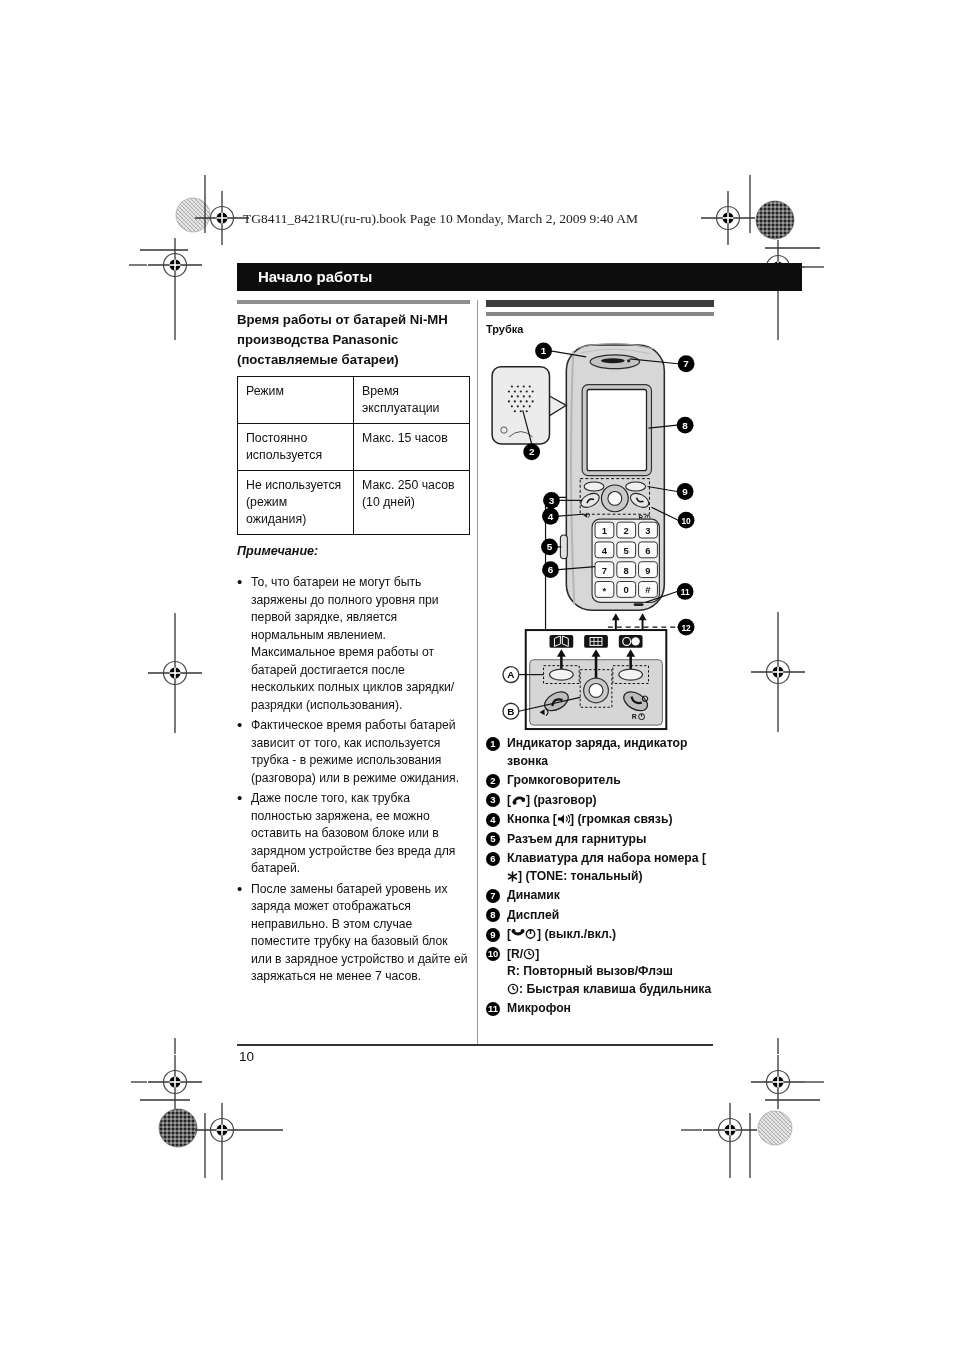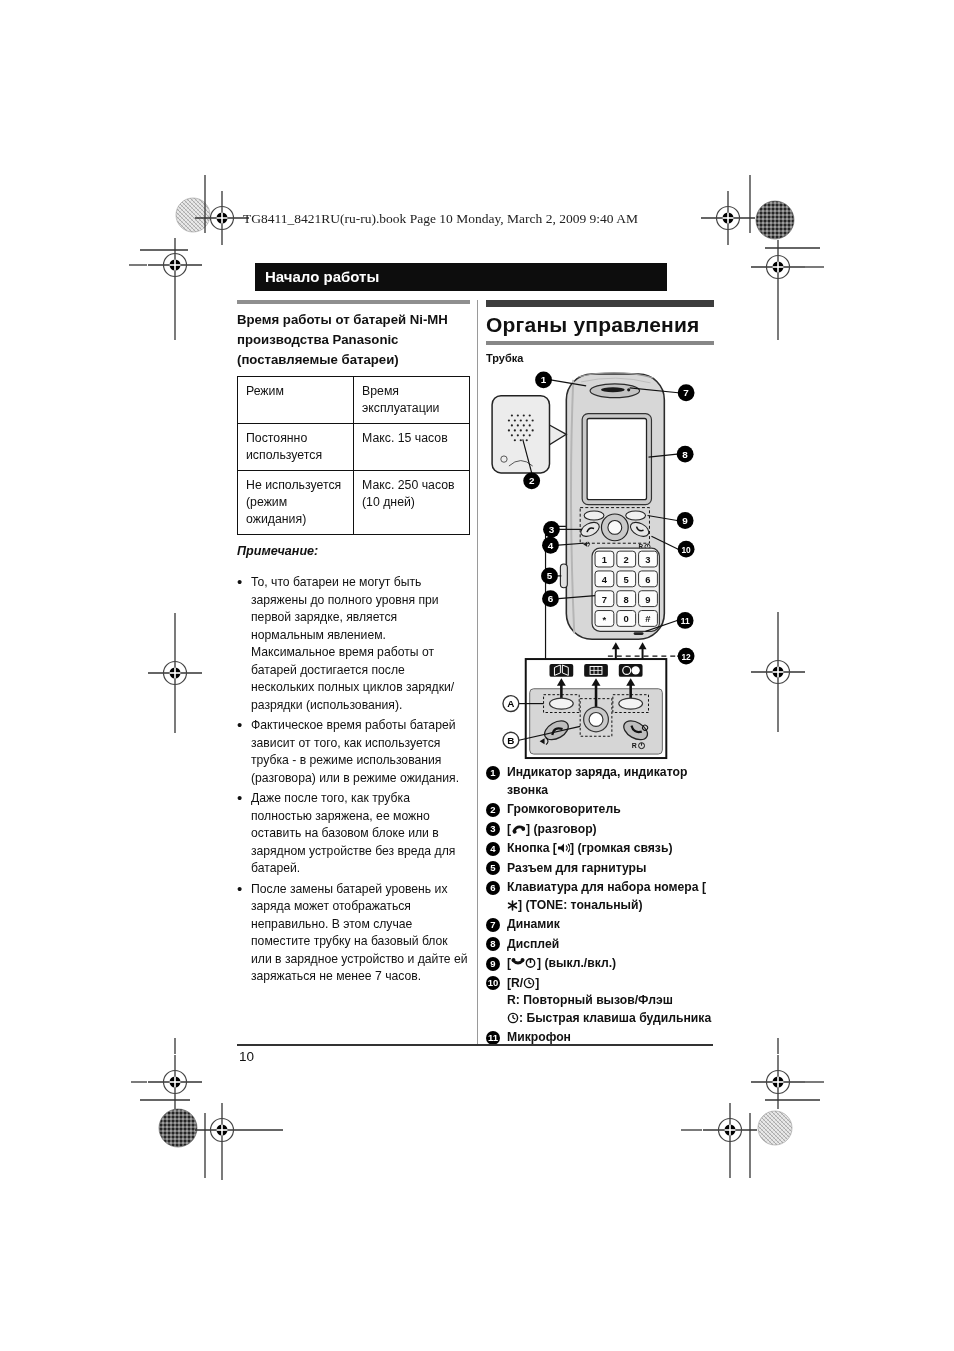--- a/index.html
+++ b/index.html
@@ -3,22 +3,22 @@
 <meta charset="utf-8">
 <style>
   html,body{margin:0;padding:0;background:#fff;}
   #page{position:relative;width:954px;height:1351px;background:#ffffff;overflow:hidden;
         font-family:"Liberation Sans","DejaVu Sans",sans-serif;color:#111;border-radius:16px;}
   
   #printmarks{position:absolute;left:0;top:0;width:954px;height:1351px;pointer-events:none;}
   
   #print-header{position:absolute;left:243px;top:211px;width:560px;
         font-family:"Liberation Serif","DejaVu Serif",serif;font-size:13.5px;color:#222;}
-  #section-bar{position:absolute;left:237px;top:263px;width:412px;height:28px;background:#0d0d0d;
-        color:#fff;font-size:15px;font-weight:bold;line-height:28px;padding-left:10px;box-sizing:border-box;margin-left:18px;}
+  #section-bar{position:absolute;left:237px;top:263px;width:565px;height:28px;background:#0d0d0d;
+        color:#fff;font-size:15px;font-weight:bold;line-height:28px;padding-left:21px;box-sizing:border-box;}
   
   #col-left{position:absolute;left:237px;top:300px;width:233px;}
   #col-right{position:absolute;left:486px;top:300px;width:228px;}
   #col-divider{position:absolute;left:477px;top:300px;width:1px;height:745px;background:#9a9a9a;}
   .rule-thick{height:4px;background:#8f8f8f;margin:0 0 6px 0;}
   .rule-dark{height:7px;background:#3d3d3d;margin:0 0 5px 0;}
   .rule-mid{height:4px;background:#878787;margin:3px 0 5px 0;}
   
   #battery-heading{font-size:13.2px;font-weight:bold;line-height:20px;margin:0 0 6px 0;}
   table.batt{border-collapse:collapse;width:100%;margin:0 0 9px 0;}
@@ -147,21 +147,20 @@
     <ul class="notes">
       <li>То, что батареи не могут быть заряжены до полного уровня при первой зарядке, является нормальным явлением. Максимальное время работы от батарей достигается после нескольких полных циклов зарядки/разрядки (использования).</li>
       <li>Фактическое время работы батарей зависит от того, как используется трубка - в режиме использования (разговора) или в режиме ожидания.</li>
       <li>Даже после того, как трубка полностью заряжена, ее можно оставить на базовом блоке или в зарядном устройстве без вреда для батарей.</li>
       <li>После замены батарей уровень их заряда может отображаться неправильно. В этом случае поместите трубку на базовый блок или в зарядное устройство и дайте ей заряжаться не менее 7 часов.</li>
     </ul>
   </div>
 
   <div id="col-right">
     <div class="rule-dark"></div>
-    <div id="controls-title">Органы управления</div>
     <div class="rule-mid"></div>
     <div id="handset-subtitle">Трубка</div>
 
     <svg id="handset-svg" width="225" height="392" viewBox="0 0 225 396">
 
       <polyline points="96,158 59,158 59,292" fill="none" stroke="#111" stroke-width="1.2"></polyline>
 
       <g>
         <rect x="80" y="4" width="99" height="268" rx="26" fill="#d7d7d7" stroke="#2b2b2b" stroke-width="1.6"></rect>
         <path d="M87 10 Q82 130 88 266" fill="none" stroke="#b5b5b5" stroke-width="2"></path>

